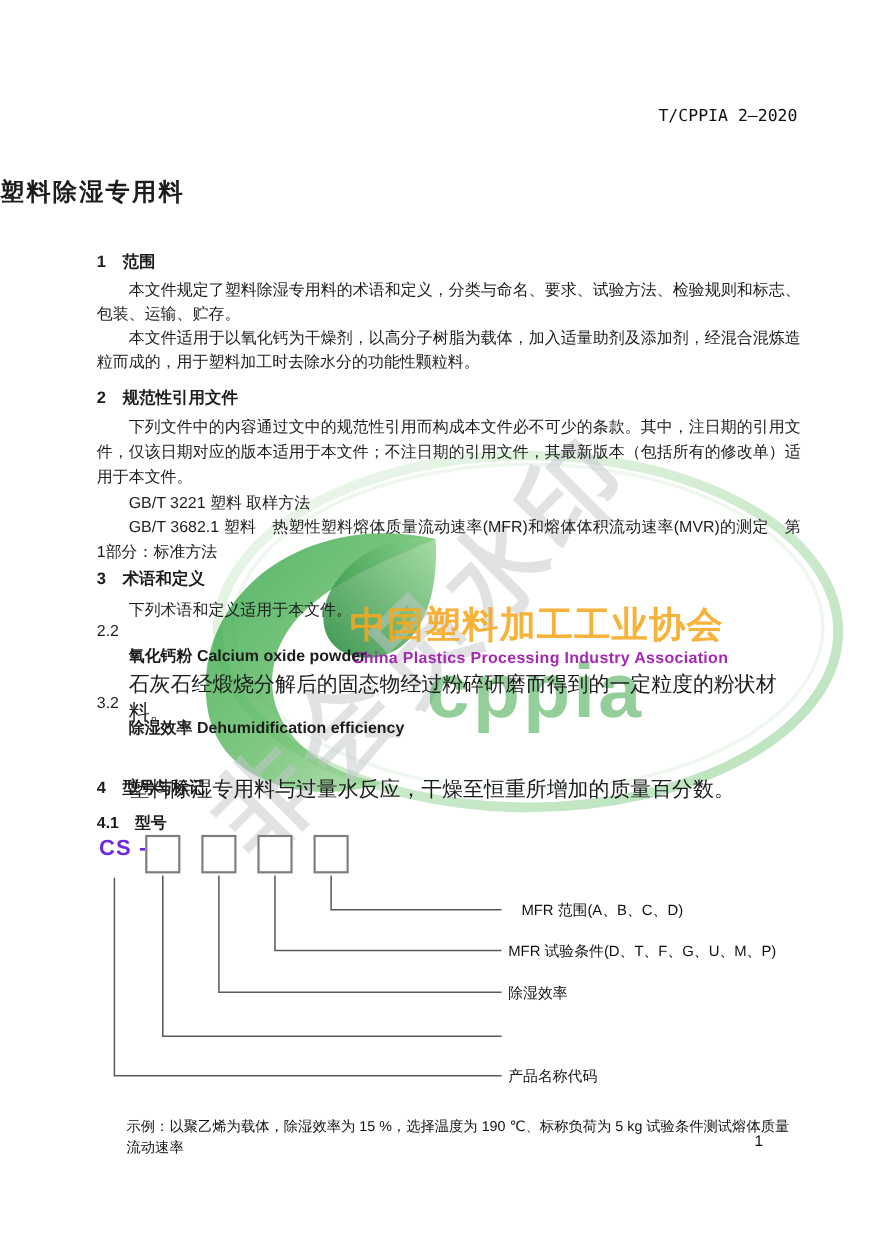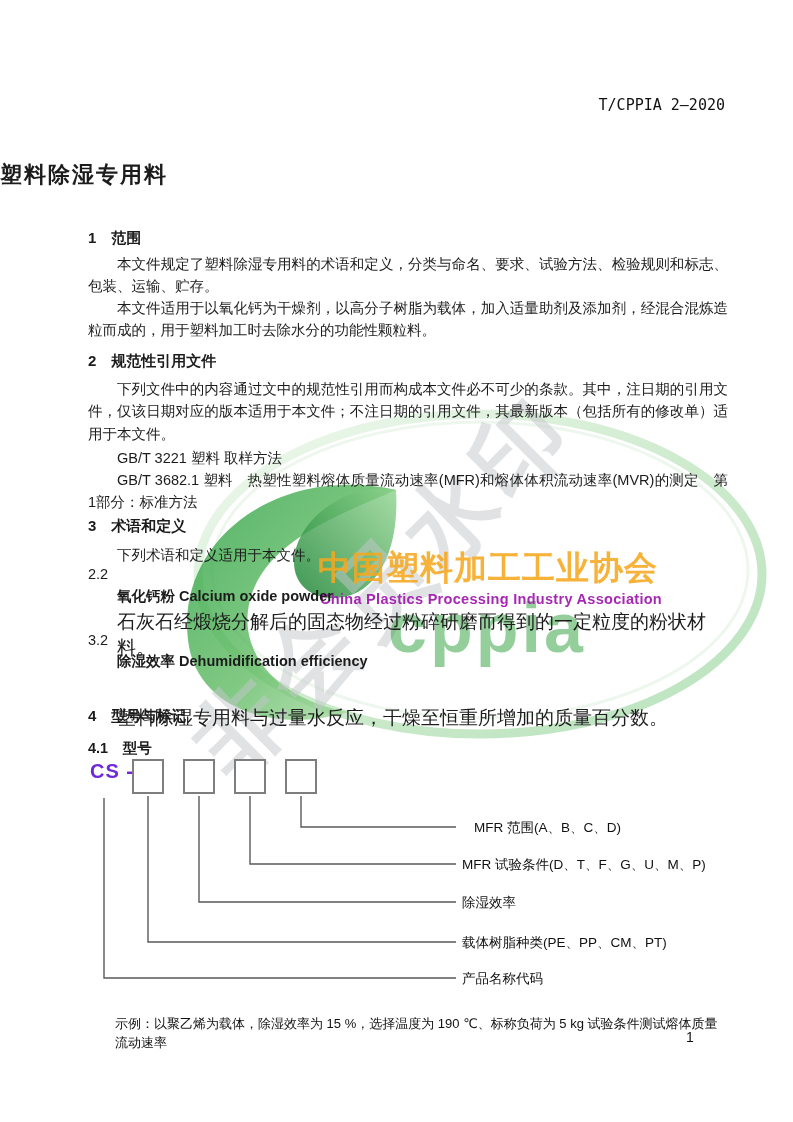--- a/index.html
+++ b/index.html
@@ -178,21 +178,20 @@
       </svg>
       <span class="cs-prefix">CS -</span>
       <div class="code-box cb1"></div>
       <div class="code-box cb2"></div>
       <div class="code-box cb3"></div>
       <div class="code-box cb4"></div>
 
       <div class="dg-label dl0">MFR 范围(A、B、C、D)</div>
       <div class="dg-label dl1">MFR 试验条件(D、T、F、G、U、M、P)</div>
       <div class="dg-label dl2">除湿效率</div>
-      <div class="dg-label dl3">载体树脂种类(PE、PP、CM、PT)</div>
       <div class="dg-label dl4">产品名称代码</div>
     </div>
 
     <p class="example">示例：以聚乙烯为载体，除湿效率为 15 %，选择温度为 190 ℃、标称负荷为 5 kg 试验条件测试熔体质量流动速率</p>
 
     <div class="page-num">1</div>
   </div>
 </div>
 
 </body></html>

